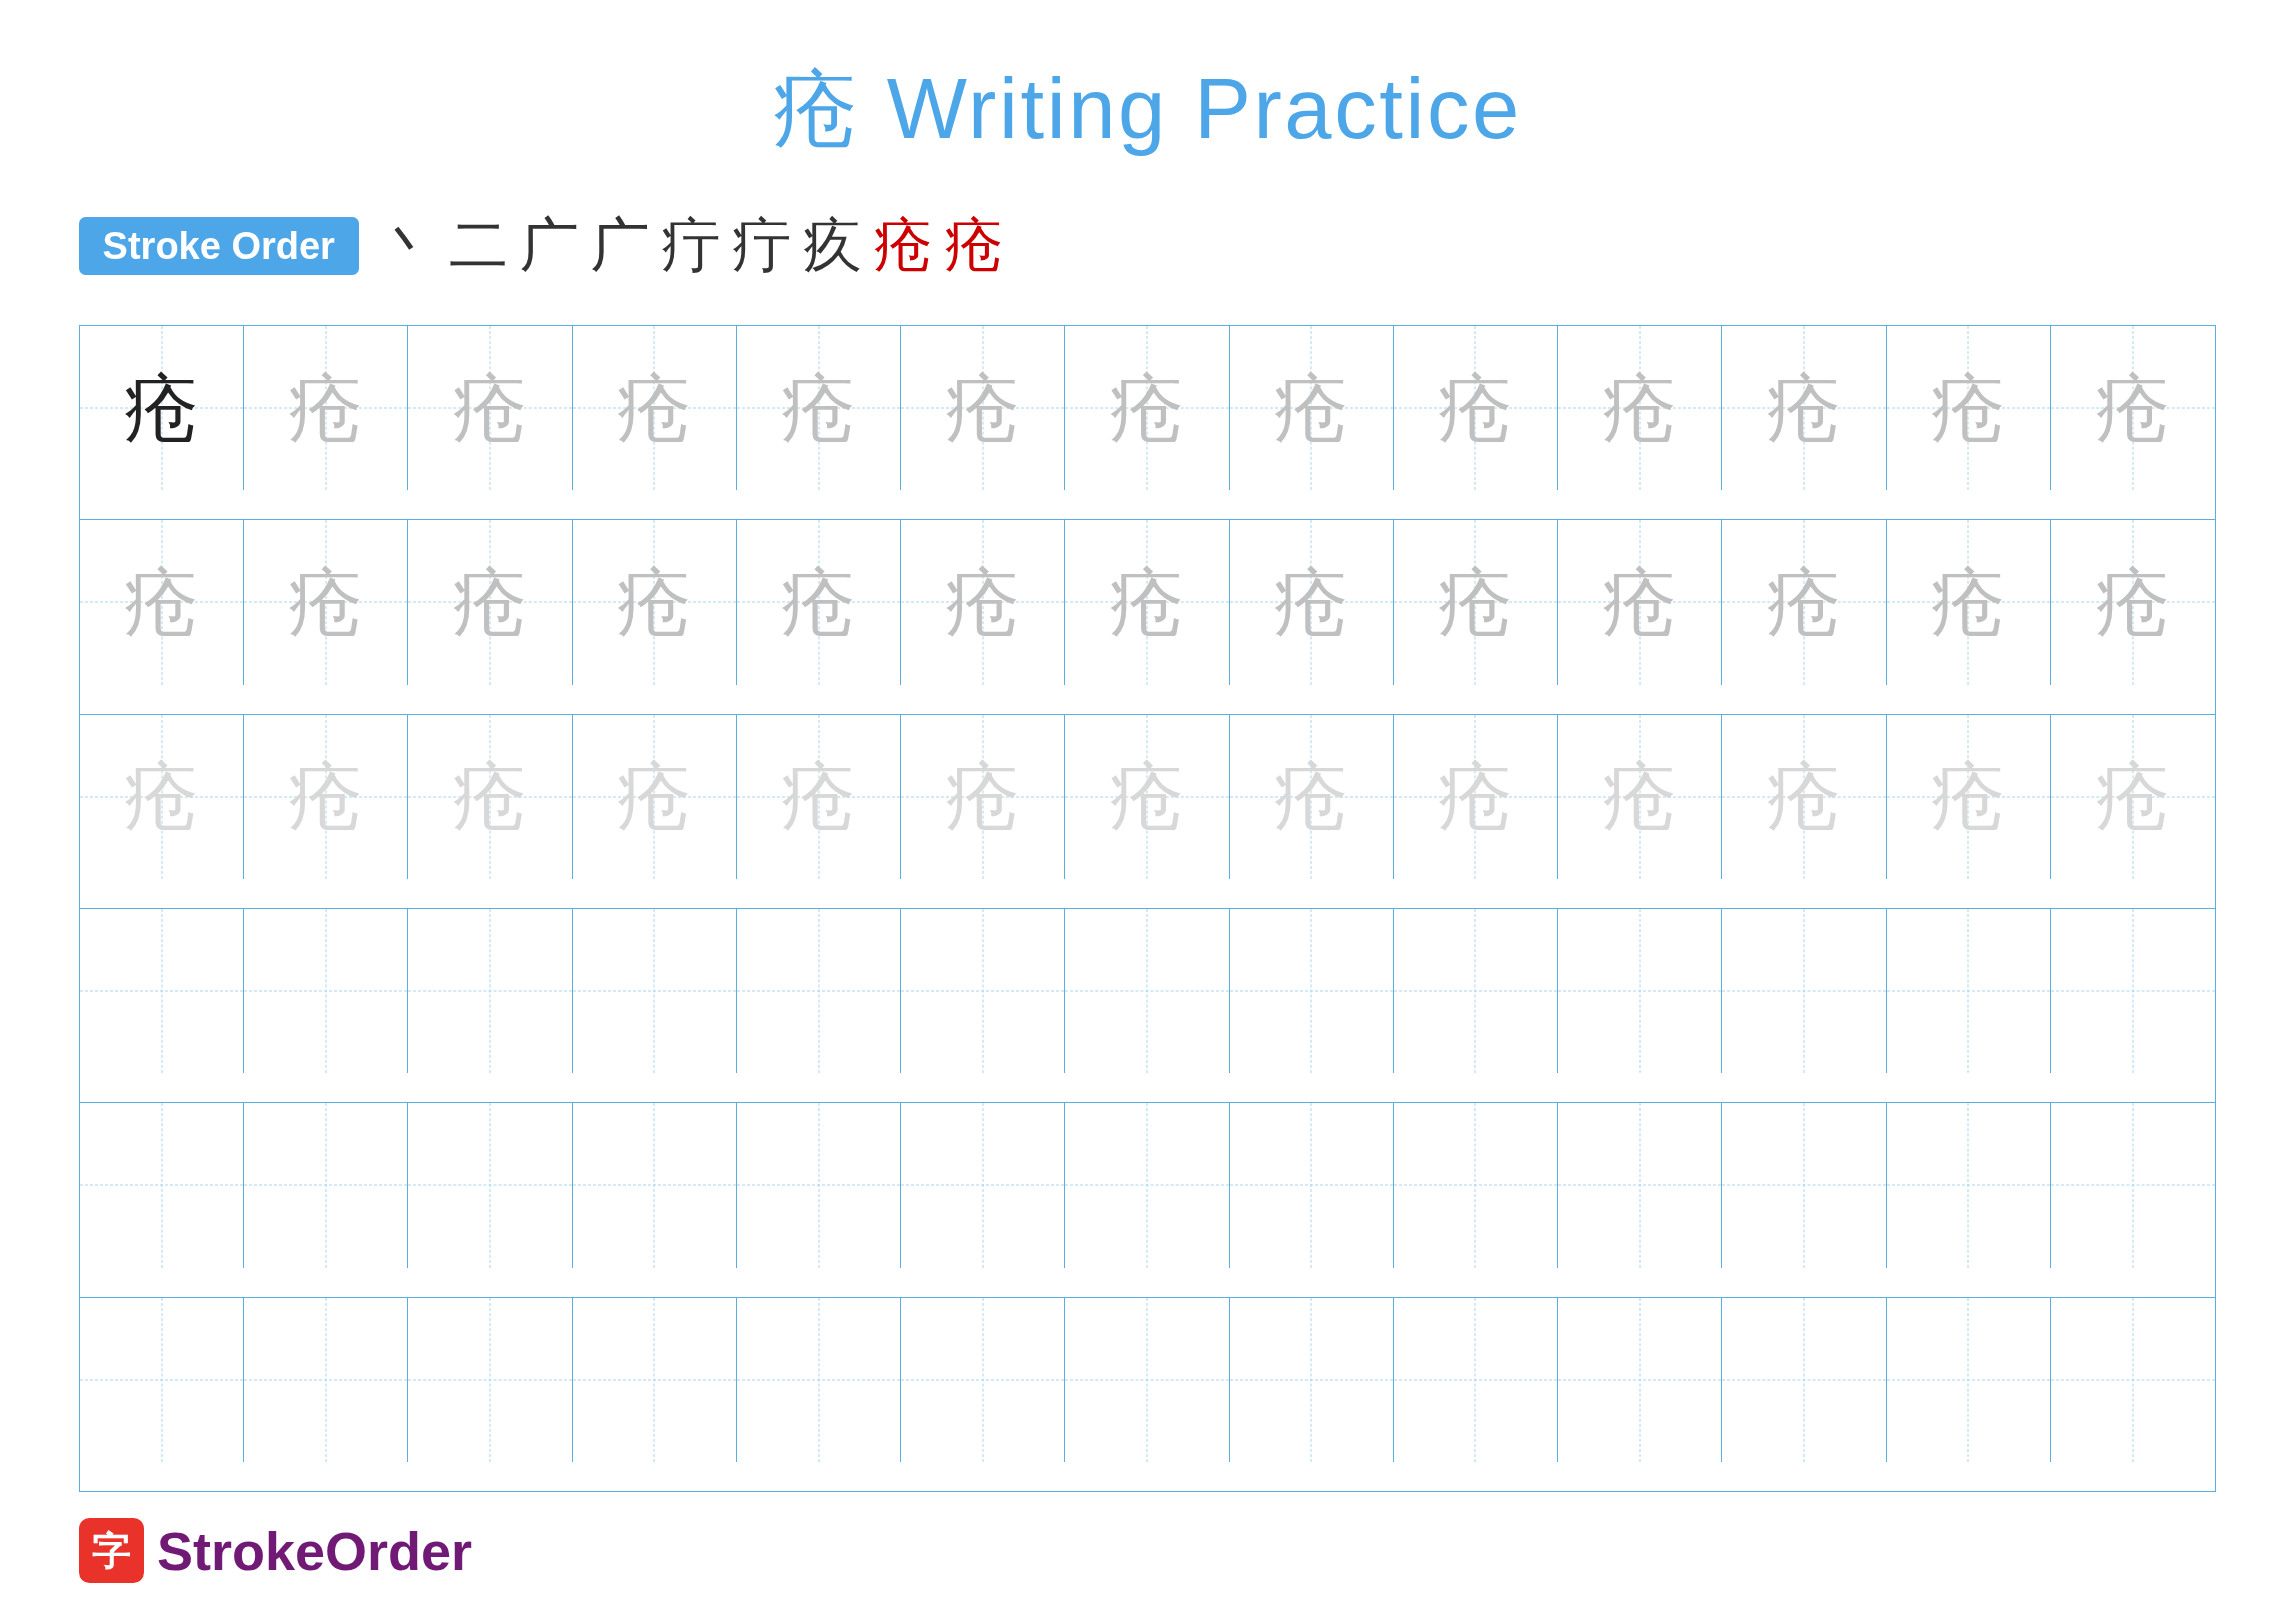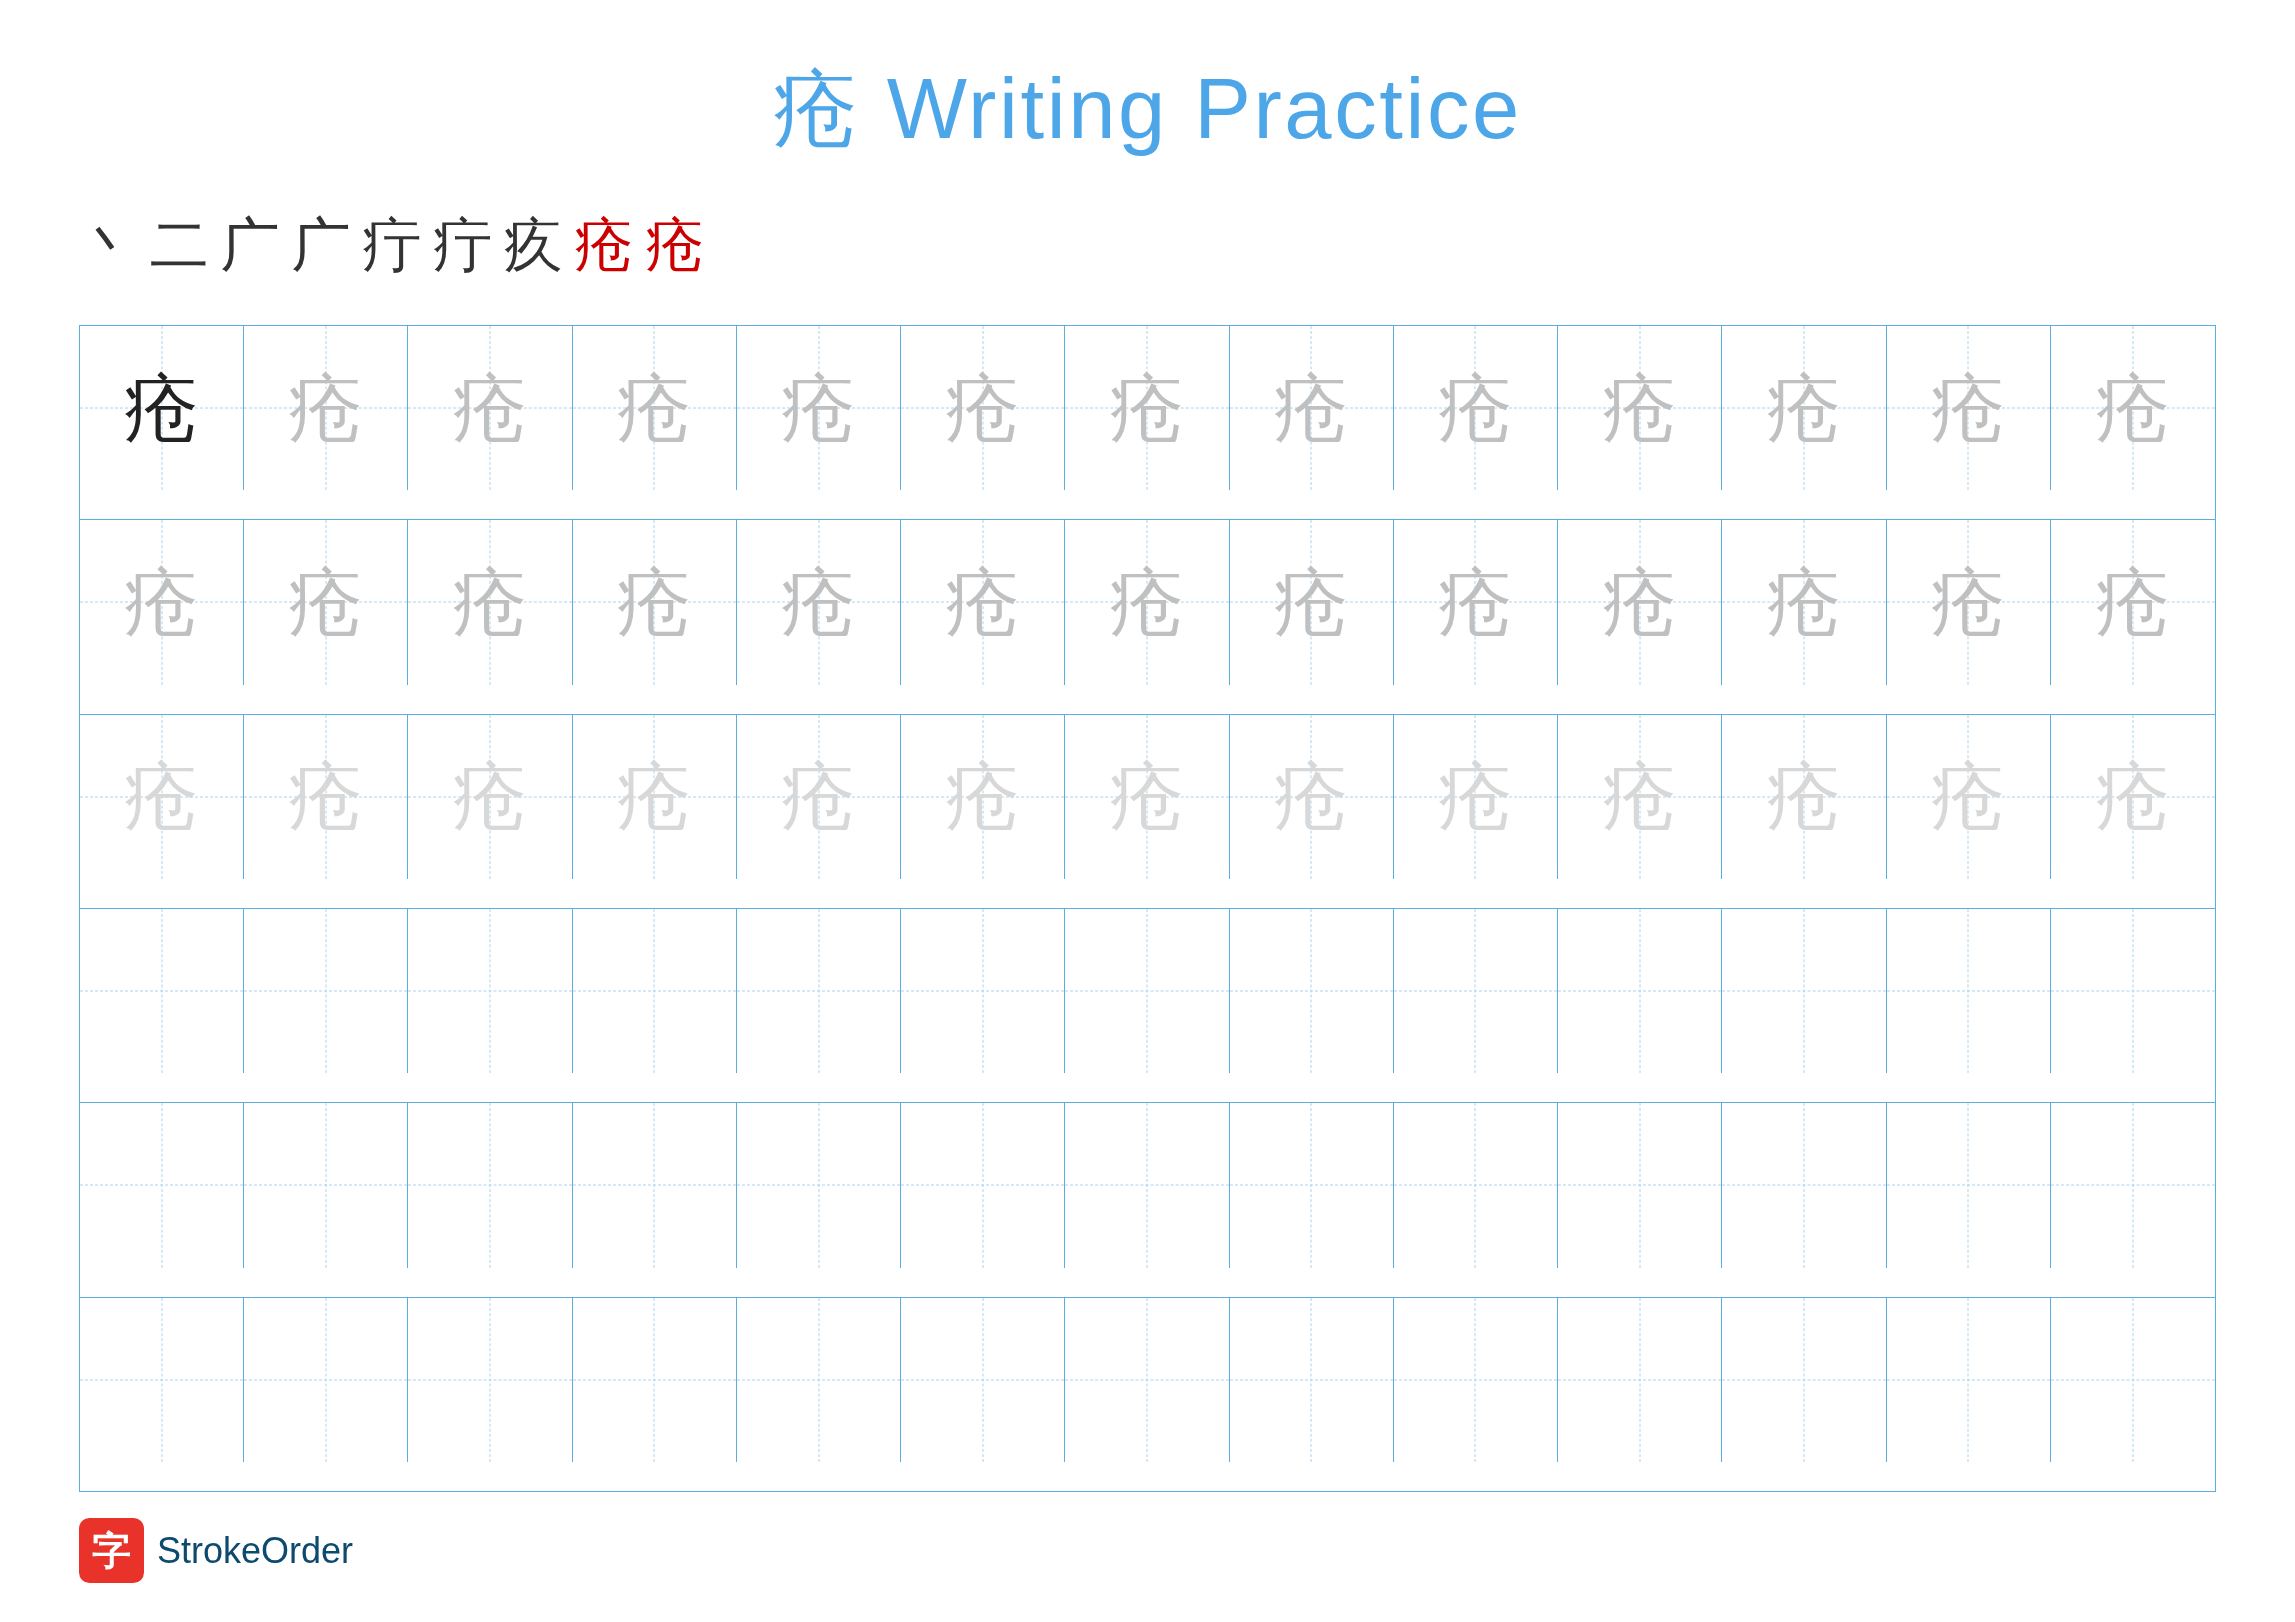--- a/index.html
+++ b/index.html
@@ -169,23 +169,23 @@
       display: flex;
       align-items: center;
       justify-content: center;
       color: white;
       font-size: 39px;
       font-weight: bold;
       font-family: serif;
     }
 
     .logo-text {
-      font-size: 36px;
-      font-weight: 400;
-      color: #0c4a6e;
+      font-size: 54px;
+      font-weight: 700;
+      color: #701a75;
     }
 
     .grid-wrapper {
       width: 100%;
       flex: 1;
       display: flex;
       flex-direction: column;
     }
 
     .practice-grid-container {
@@ -207,20 +207,21 @@
       border-bottom: none;
     }
   </style>
 </head>
 <body>
 
 <div class="page">
   <div class="title">疮 Writing Practice</div>
 
   <div class="stroke-order-row">
+    <div class="stroke-order-badge">Stroke Order</div>
     <div class="stroke-sequence">
       <span class="stroke-seq-char">丶</span>
       <span class="stroke-seq-char">二</span>
       <span class="stroke-seq-char">广</span>
       <span class="stroke-seq-char">广</span>
       <span class="stroke-seq-char">疔</span>
       <span class="stroke-seq-char">疔</span>
       <span class="stroke-seq-char">疚</span>
       <span class="stroke-seq-char red">疮</span>
       <span class="stroke-seq-char red">疮</span>

